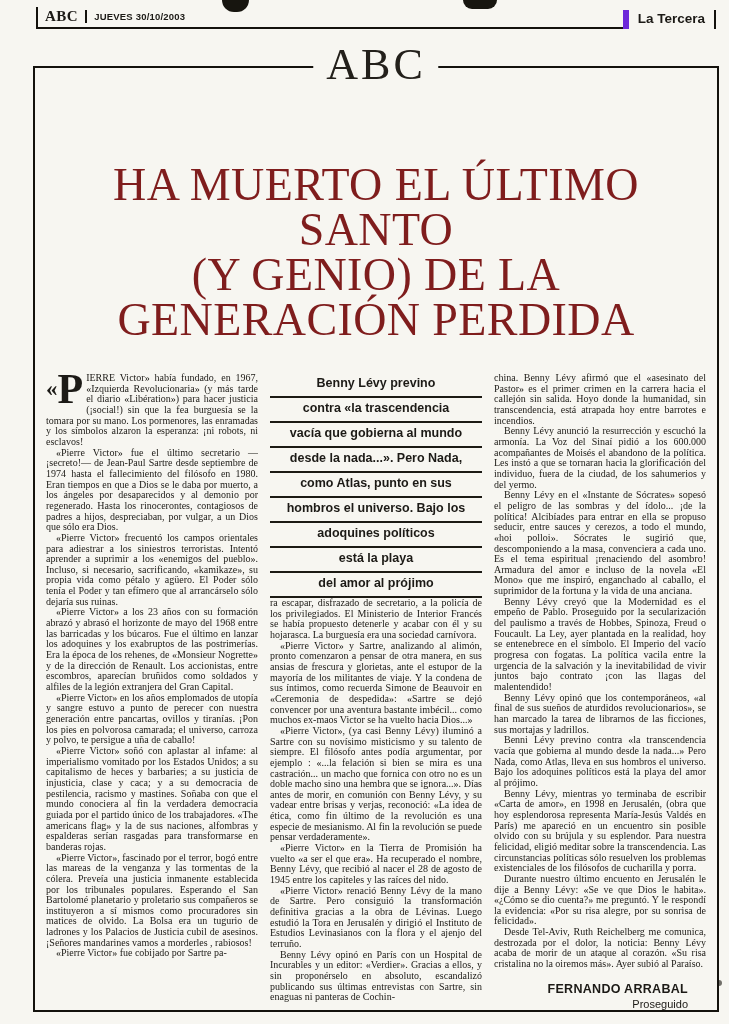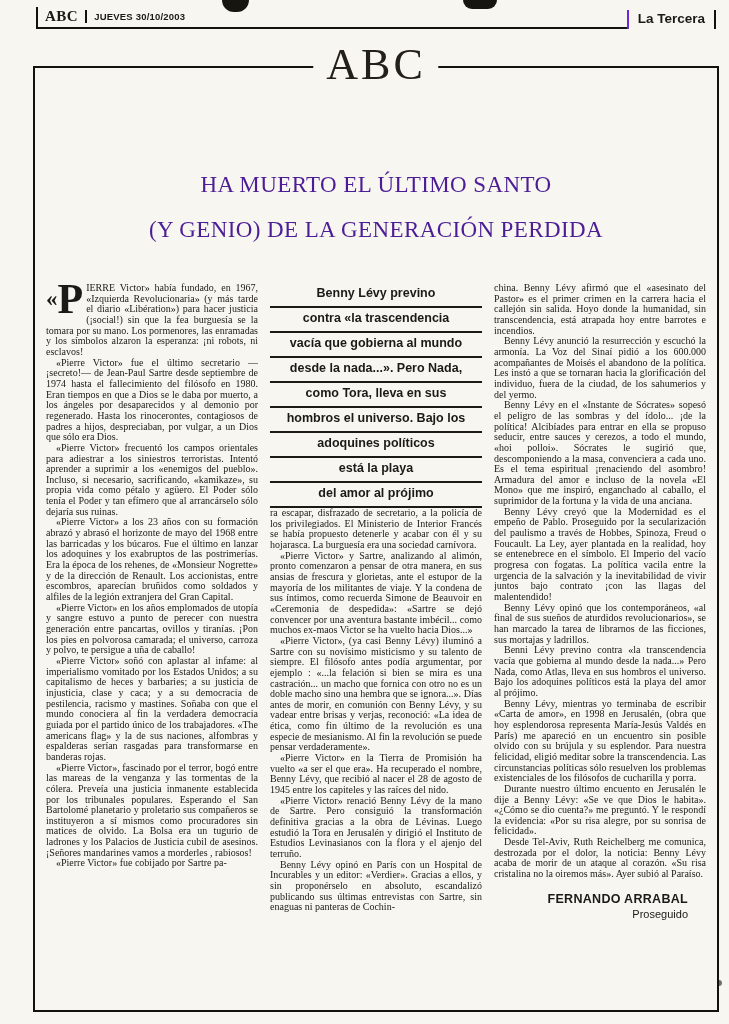--- a/index.html
+++ b/index.html
@@ -30,21 +30,21 @@
     display:flex;align-items:center;
     border-left:2px solid #14120d;
     border-bottom:2px solid #14120d;
     padding:1px 8px 2px 7px;gap:7px;
   }
   .tb-abc{font-family:"Liberation Serif",serif;font-weight:bold;font-size:15px;letter-spacing:.5px;}
   .tb-date{font-family:"Liberation Sans",sans-serif;font-weight:bold;font-size:9.5px;letter-spacing:.2px;padding-bottom:1px;}
   .tb-sep{width:2px;height:13px;background:#14120d;display:inline-block;}
   .tb-spacer{flex:1;border-bottom:2px solid #14120d;height:1px;}
   .tb-right{
-    border-left:2px solid #6d28d9;border-right:2px solid #14120d;
+    border-left:6px solid #6d28d9;border-right:2px solid #14120d;
     padding:1px 9px 3px 9px;
     font-family:"Liberation Sans",sans-serif;font-weight:bold;font-size:13.5px;
   }
 
   
   .frame{
     position:absolute;top:66px;left:33px;width:682px;height:942px;
     border:2px solid #14120d;
     background:#f7f6f1;
   }
@@ -52,23 +52,23 @@
     position:absolute;top:-29px;left:50%;transform:translateX(-50%);
     font-family:"Liberation Serif",serif;
     font-size:44px;letter-spacing:3px;
     background:#f7f6f1;padding:0 13px;
     color:#23201b;
   }
   .headline{
     margin:94px 20px 0 20px;
     text-align:center;
     font-weight:400;
-    font-size:23px;line-height:45px;
+    font-size:46px;line-height:45px;
     letter-spacing:.4px;
-    color:#4c1d95;
+    color:#7f1d1d;
   }
   .columns{
     margin-top:31px;
     padding:0 11px;
     display:flex;gap:12px;
     height:660px;overflow:hidden;
   }
   .col{
     flex:0 0 212px;width:212px;overflow:hidden;
     font-size:10px;line-height:10.65px;
@@ -149,21 +149,21 @@
             <p class="">«Pierre Victor» fue cobijado por Sartre pa-</p>
           </div>
       </div>
 
       <div class="col">
         <div class="pullquote">
             <div class="pq-line">Benny Lévy previno</div>
             <div class="pq-line">contra «la trascendencia</div>
             <div class="pq-line">vacía que gobierna al mundo</div>
             <div class="pq-line">desde la nada...». Pero Nada,</div>
-            <div class="pq-line">como Tora, lleva en sus</div>
+            <div class="pq-line">como Atlas, punto en sus</div>
             <div class="pq-line">hombros el universo. Bajo los</div>
             <div class="pq-line">adoquines políticos</div>
             <div class="pq-line">está la playa</div>
             <div class="pq-line">del amor al prójimo</div>
           </div>
         <div>
             <p class="flush">ra escapar, disfrazado de secretario, a la policía de los privilegiados. El Ministerio de Interior Francés se había propuesto detenerle y acabar con él y su hojarasca. La burguesía era una sociedad carnívora.</p>
             <p class="">«Pierre Victor» y Sartre, analizando al alimón, pronto comenzaron a pensar de otra manera, en sus ansias de frescura y glorietas, ante el estupor de la mayoría de los militantes de viaje. Y la condena de sus íntimos, como recuerda Simone de Beauvoir en «Ceremonia de despedida»: «Sartre se dejó convencer por una aventura bastante imbécil... como muchos ex-maos Victor se ha vuelto hacia Dios...»</p>
             <p class="">«Pierre Victor», (ya casi Benny Lévy) iluminó a Sartre con su novísimo misticismo y su talento de siempre. El filósofo antes podía argumentar, por ejemplo : «...la felación si bien se mira es una castración... un macho que fornica con otro no es un doble macho sino una hembra que se ignora...». Días antes de morir, en comunión con Benny Lévy, y su vadear entre brisas y verjas, reconoció: «La idea de ética, como fin último de la revolución es una especie de mesianismo. Al fin la revolución se puede pensar verdaderamente».</p>
             <p class="">«Pierre Victor» en la Tierra de Promisión ha vuelto «a ser el que era». Ha recuperado el nombre, Benny Lévy, que recibió al nacer el 28 de agosto de 1945 entre los capiteles y las raíces del nido.</p>

